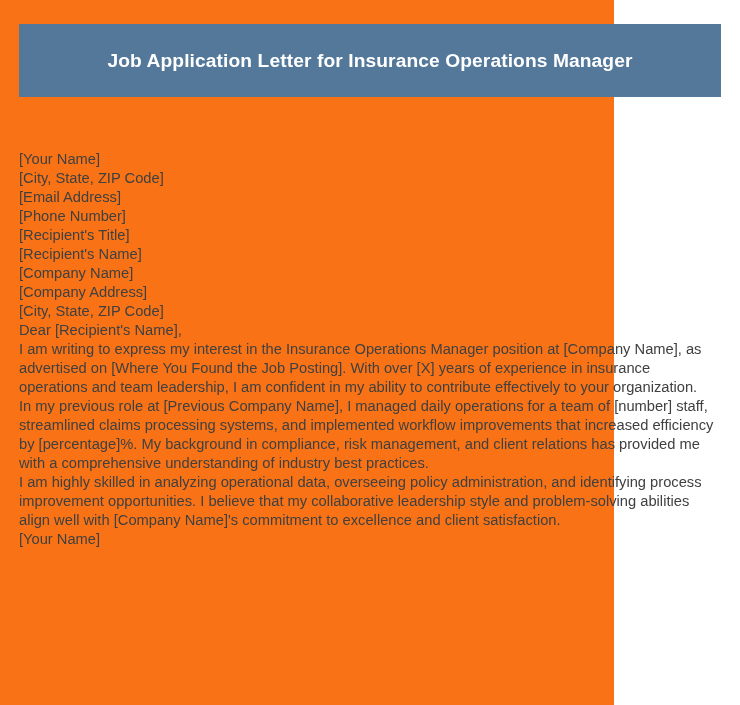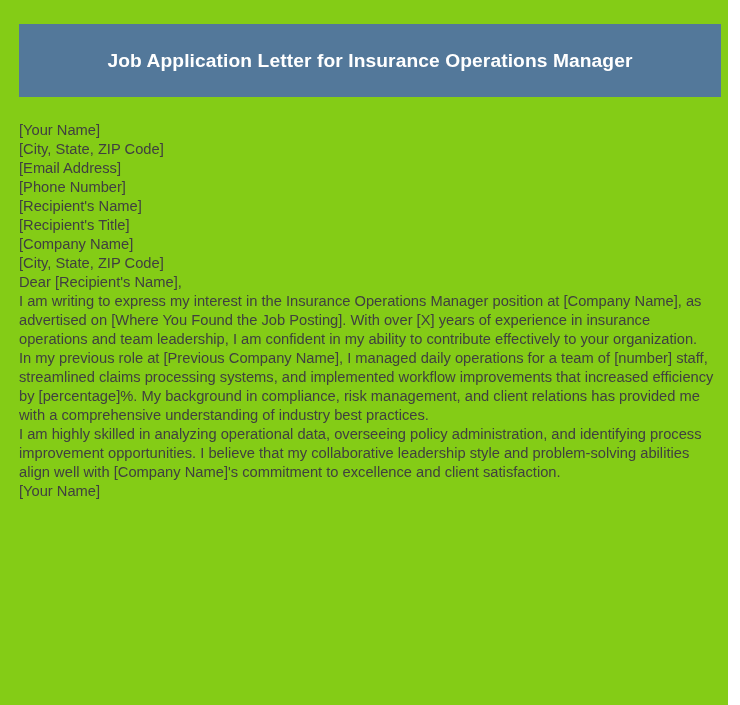--- a/index.html
+++ b/index.html
@@ -8,23 +8,23 @@
     background: #ffffff;
   }
   body {
     width: 740px;
     height: 705px;
     font-family: "Liberation Sans", sans-serif;
     overflow: hidden;
   }
   .page {
     position: relative;
-    width: 728px;
+    width: 614px;
     height: 705px;
-    background: #84cc16;
+    background: #f97316;
     box-sizing: border-box;
   }
   .header-banner {
     position: absolute;
     left: 19px;
     top: 24px;
     width: 702px;
     height: 73px;
     background: #53789A;
     display: flex;
@@ -38,21 +38,21 @@
     font-weight: bold;
     letter-spacing: 0.1px;
     text-align: center;
     line-height: 1.2;
     white-space: nowrap;
     font-family: "Liberation Sans", sans-serif;
   }
   .letter-body {
     position: absolute;
     left: 19px;
-    top: 121px;
+    top: 150px;
     width: 702px;
     color: #404040;
     font-size: 14.7px;
     line-height: 19px;
     font-family: "Liberation Sans", sans-serif;
     text-align: left;
   }
   .letter-line {
     display: block;
     white-space: pre-wrap;
@@ -74,23 +74,24 @@
   </div>
 
   <div class="letter-body">
 
     <span class="letter-line">[Your Name]</span>
     <span class="letter-line">[City, State, ZIP Code]</span>
     <span class="letter-line">[Email Address]</span>
     <span class="letter-line">[Phone Number]</span>
 
 
+    <span class="letter-line">[Recipient's Title]</span>
     <span class="letter-line">[Recipient's Name]</span>
-    <span class="letter-line">[Recipient's Title]</span>
     <span class="letter-line">[Company Name]</span>
+    <span class="letter-line">[Company Address]</span>
     <span class="letter-line">[City, State, ZIP Code]</span>
 
     <span class="letter-line">Dear [Recipient's Name],</span>
 
     <span class="letter-para">I am writing to express my interest in the Insurance Operations Manager position at [Company Name], as advertised on [Where You Found the Job Posting]. With over [X] years of experience in insurance operations and team leadership, I am confident in my ability to contribute effectively to your organization.</span>
     <span class="letter-para">In my previous role at [Previous Company Name], I managed daily operations for a team of [number] staff, streamlined claims processing systems, and implemented workflow improvements that increased efficiency by [percentage]%. My background in compliance, risk management, and client relations has provided me with a comprehensive understanding of industry best practices.</span>
     <span class="letter-para">I am highly skilled in analyzing operational data, overseeing policy administration, and identifying process improvement opportunities. I believe that my collaborative leadership style and problem-solving abilities align well with [Company Name]'s commitment to excellence and client satisfaction.</span>
 
     <span class="letter-line">[Your Name]</span>
 

